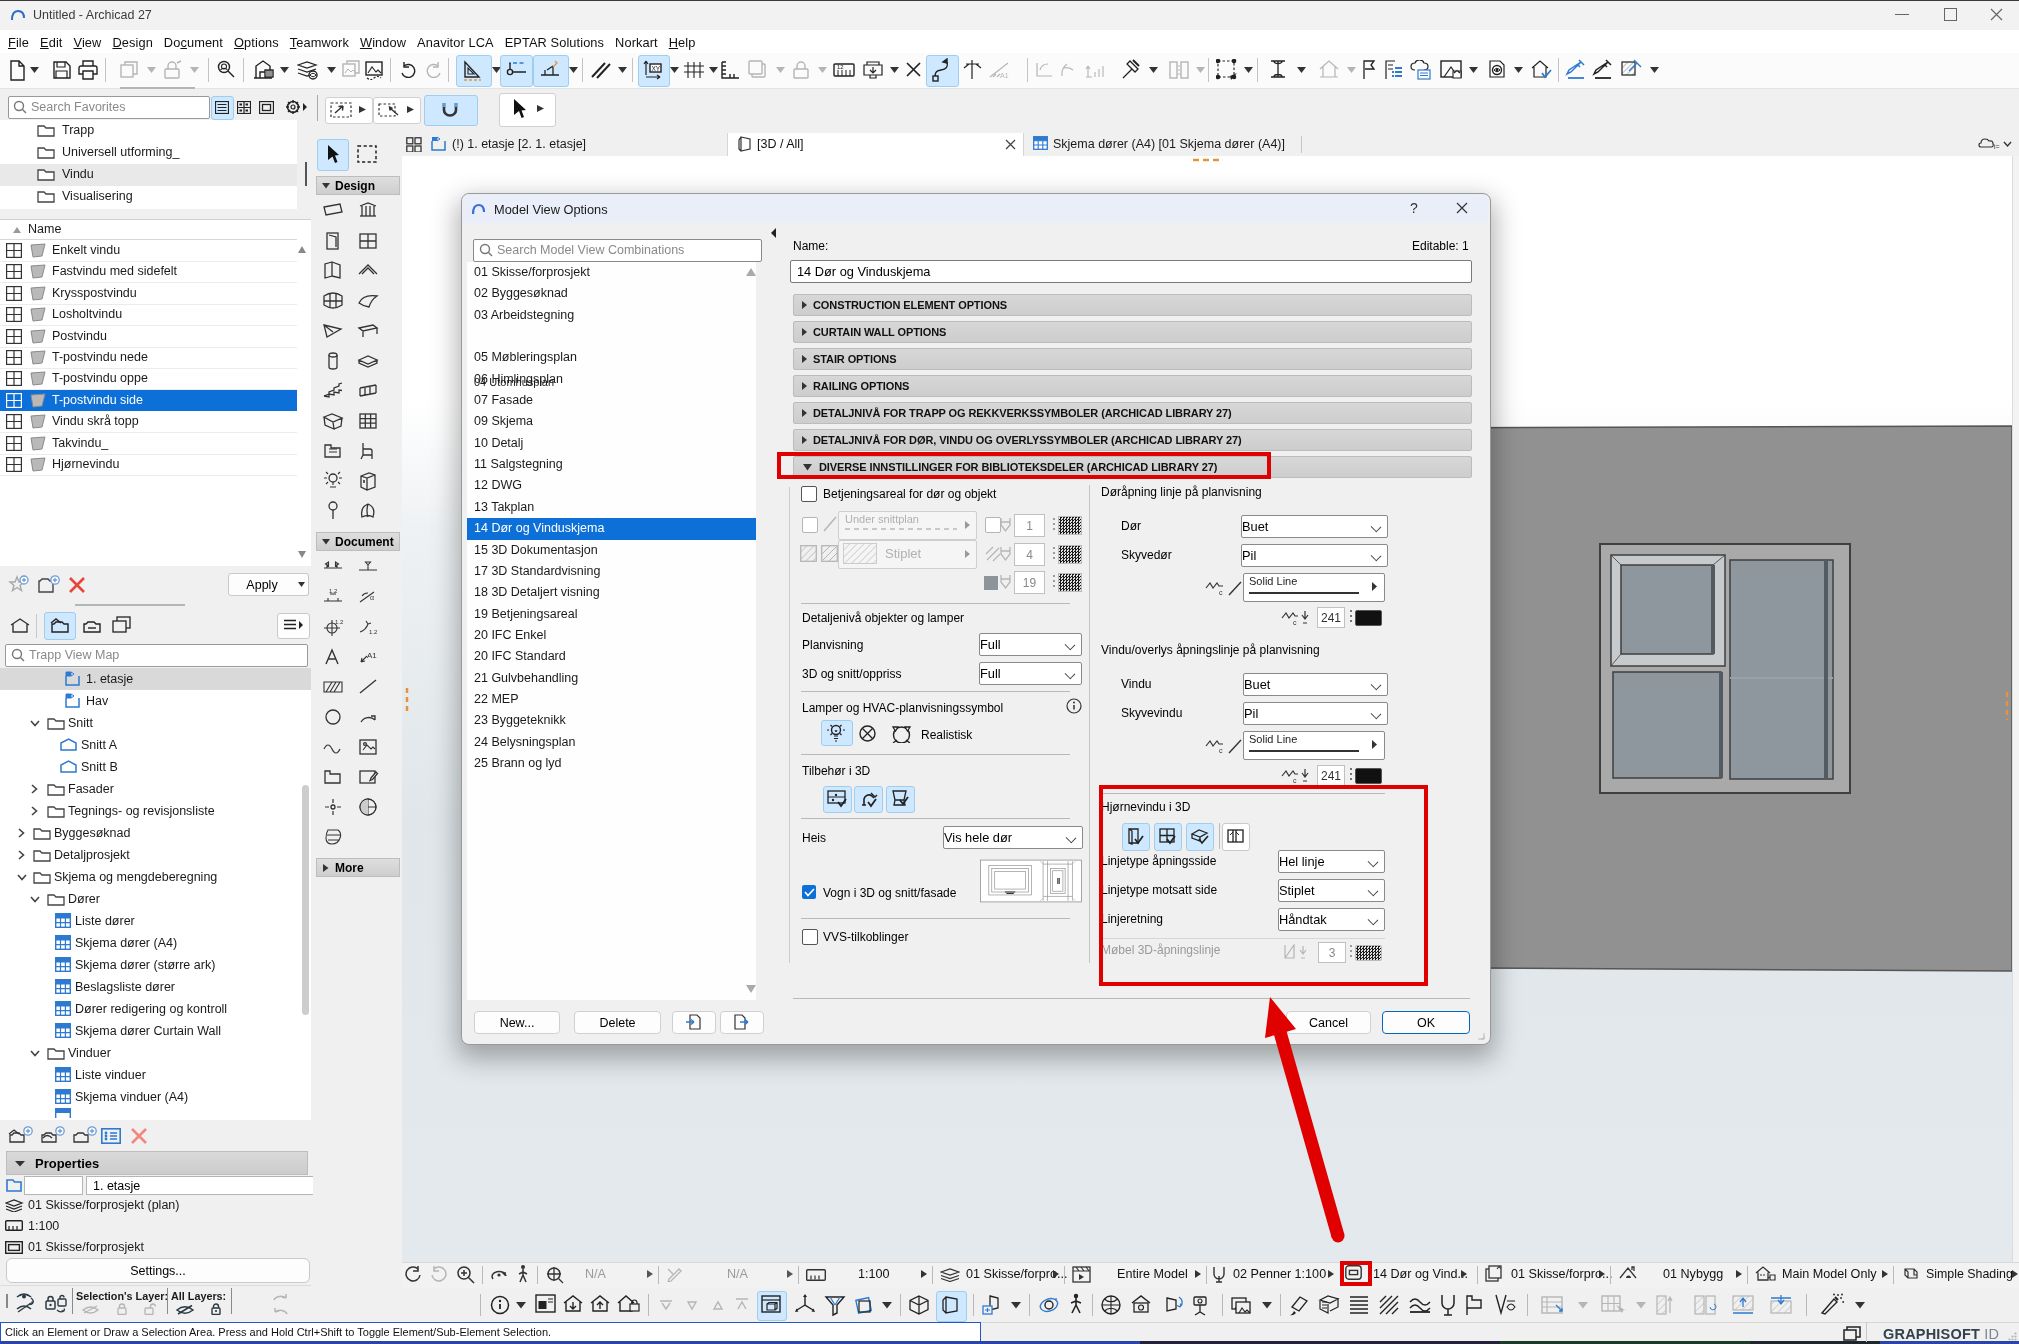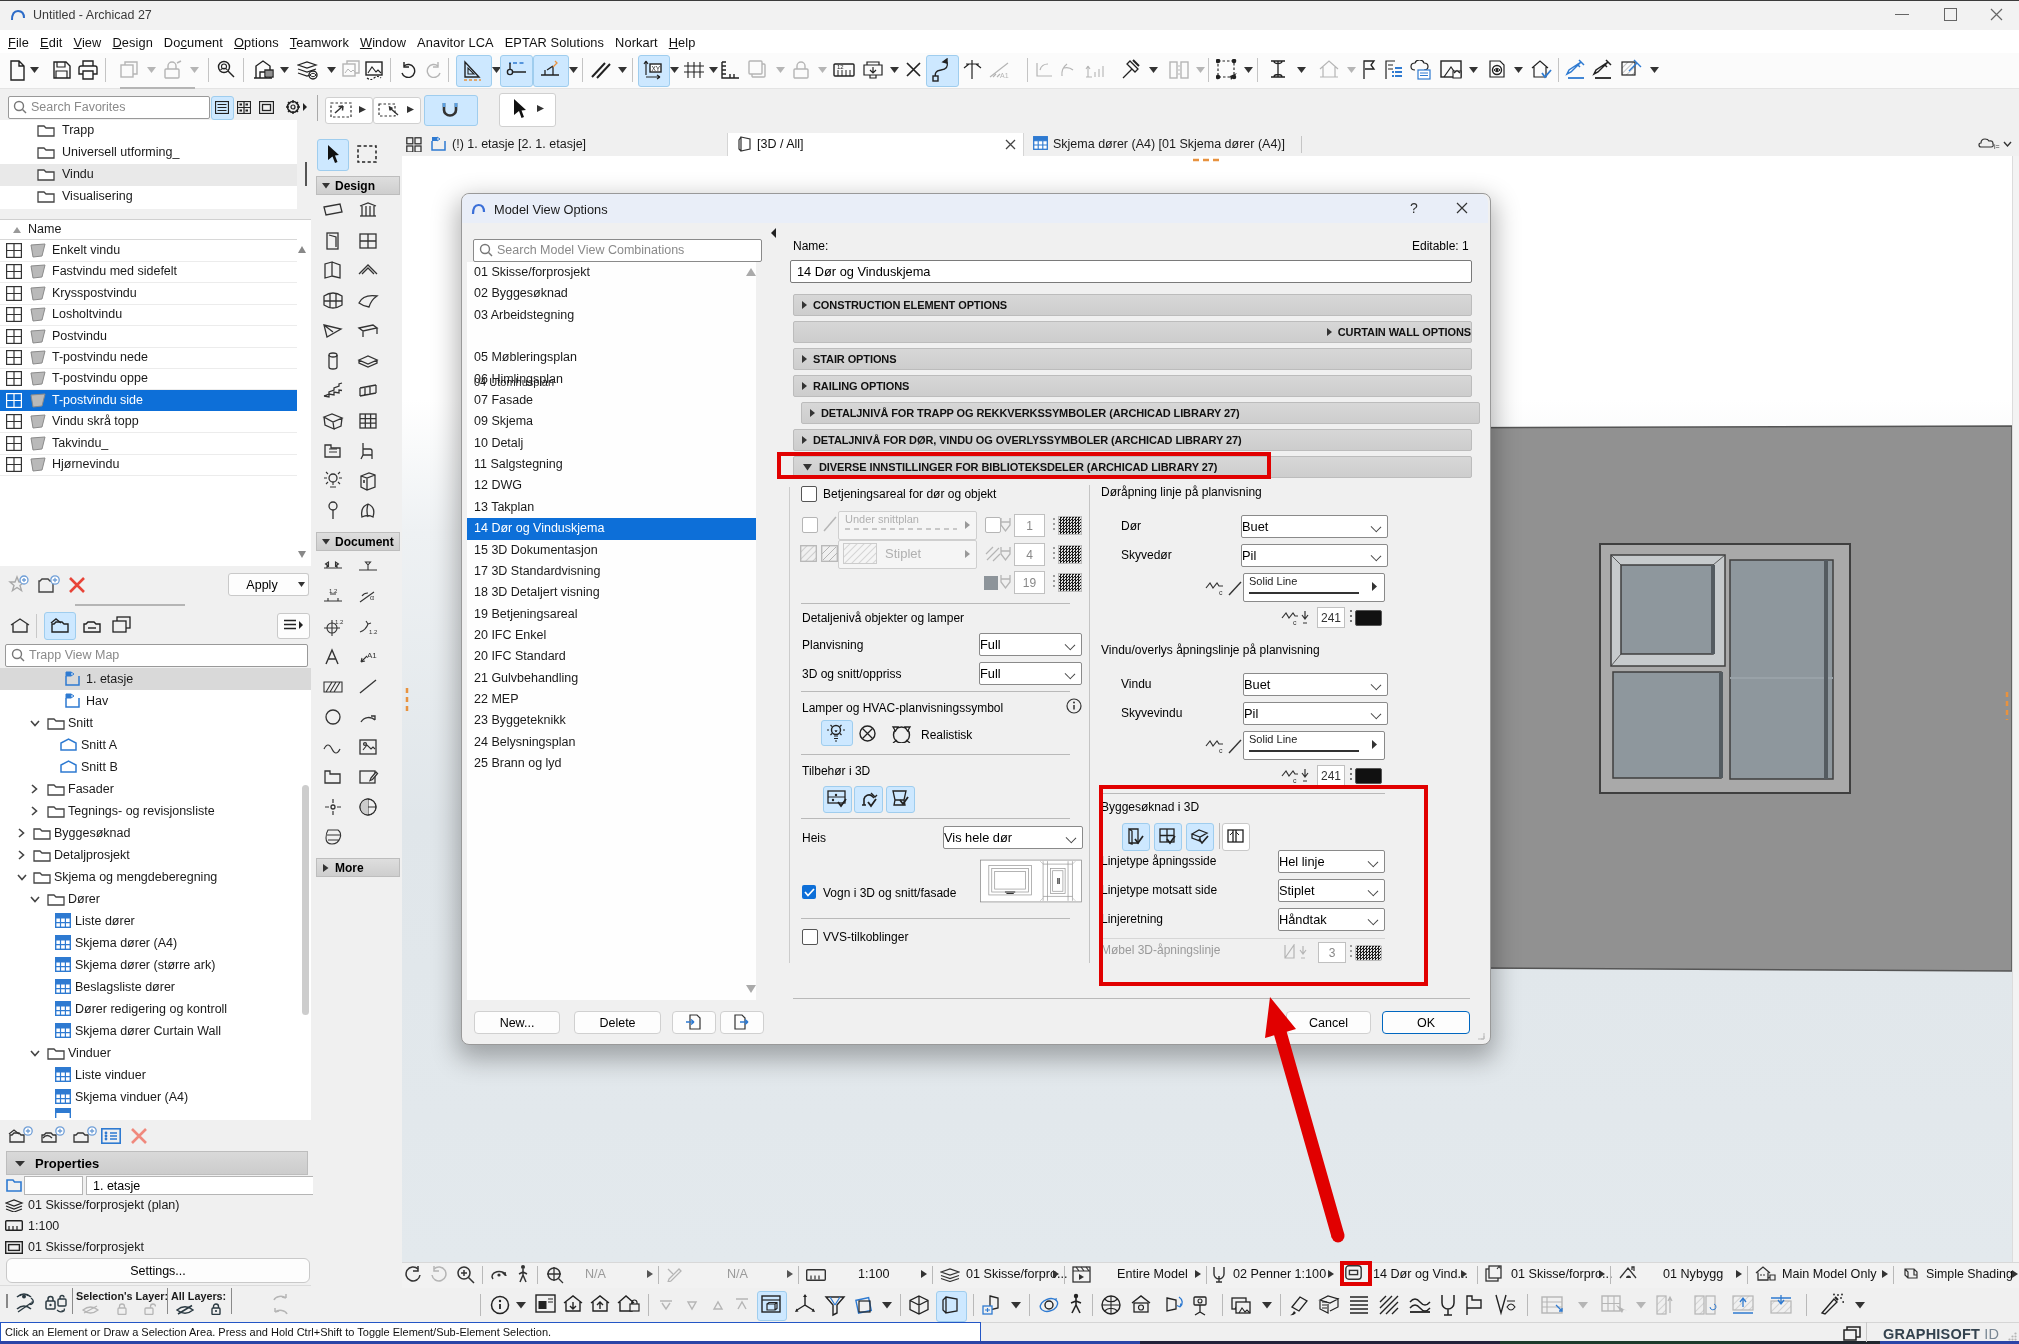--- a/index.html
+++ b/index.html
@@ -1079,24 +1079,24 @@
     <path d="M7 8 h8 M15 8 l-3 -2.5 M15 8 l-3 2.5" stroke="#2e7ad1" stroke-width="1.4" fill="none"></path>
   </svg>
 <svg class="ic" style="left:770px;top:227px" width="7" height="12">
     <path d="M6 1 L1 6 L6 11 z" fill="#222"></path>
   </svg>
 <div class="lbl" style="left:793px;top:239px;">Name:</div>
 <div class="lbl" style="left:1412px;top:239px;">Editable: 1</div>
 <div class="abs" style="left:790px;top:260px;width:680px;height:21px;background:#fff;border:1px solid #7a7a7a;border-radius:2px;"></div>
 <div class="lbl" style="left:797px;top:264px;font-size:12.8px;">14 Dør og Vinduskjema</div>
 <div class="acc" style="top:294px;"><span class="tri"></span>CONSTRUCTION ELEMENT OPTIONS</div>
-<div class="acc" style="top:321px;justify-content:flex-end;"><span class="tri"></span>CURTAIN WALL OPTIONS</div>
+<div class="acc" style="top:321px;"><span class="tri"></span>CURTAIN WALL OPTIONS</div>
 <div class="acc" style="top:348px;"><span class="tri"></span>STAIR OPTIONS</div>
 <div class="acc" style="top:375px;"><span class="tri"></span>RAILING OPTIONS</div>
-<div class="acc" style="top:402px;margin-left:8px;"><span class="tri"></span>DETALJNIVÅ FOR TRAPP OG REKKVERKSSYMBOLER (ARCHICAD LIBRARY 27)</div>
+<div class="acc" style="top:402px;"><span class="tri"></span>DETALJNIVÅ FOR TRAPP OG REKKVERKSSYMBOLER (ARCHICAD LIBRARY 27)</div>
 <div class="acc" style="top:429px;"><span class="tri"></span>DETALJNIVÅ FOR DØR, VINDU OG OVERLYSSYMBOLER (ARCHICAD LIBRARY 27)</div>
 <div class="acc" style="top:456px;"><svg width="9" height="7" style="margin:0 7px 0 9px">
       <path d="M0 0 h9 L4.5 6.5z" fill="#333"></path>
     </svg>DIVERSE INNSTILLINGER FOR BIBLIOTEKSDELER (ARCHICAD LIBRARY 27)</div>
 <div class="cb" style="left:801px;top:486px;"></div>
 <div class="lbl" style="left:823px;top:487px;">Betjeningsareal for dør og objekt</div>
 <div class="cb dis" style="left:802px;top:517px;"></div>
 <svg class="ic" style="left:822px;top:515px" width="16" height="18">
     <path d="M14 2 L2 16" stroke="#b5b5b5" stroke-width="1.5"></path>
   </svg>
@@ -1286,21 +1286,21 @@
     <path d="M1 9 l4-5 3 5 4-5 2 3 h3" fill="none" stroke="#333" stroke-width="1.2"></path>
     <text x="12" y="16" font-size="7" fill="#333">c</text>
     <path d="M24 2 v8 M21 6 l3 4 3-4 M22 14 h4" stroke="#333" stroke-width="1.2" fill="none"></path>
   </svg>
 <div class="penbox" style="left:1317px;top:765px;width:26px;height:19px;color:#333;">241</div>
 <svg class="ic" style="left:1349px;top:767px" width="4" height="15">
     <path d="M2 1 v2 M2 6 v2 M2 11 v2" stroke="#555" stroke-width="1.6"></path>
   </svg>
 <div class="abs" style="left:1355px;top:768px;width:25px;height:14px;background:#111;border:1px solid #555;border-radius:2px;"></div>
 <div class="abs" style="left:1100px;top:793px;width:285px;height:1px;background:#b9b9b9;"></div>
-<div class="lbl" style="left:1101px;top:800px;">Byggesøknad i 3D</div>
+<div class="lbl" style="left:1101px;top:800px;">Hjørnevindu i 3D</div>
 <div class="abs hl" style="left:1122px;top:823px;width:26px;height:26px;"></div>
 <svg class="ic" style="left:1126px;top:827px" width="19" height="18" fill="none" stroke="#222" stroke-width="1.3">
     <path d="M3 2 h9 v14 h-9 z M3 2 l3 2 v13 l-3 -1 z"></path>
     <path d="M9 12 l3 4 5 -7" stroke-width="1.7"></path>
   </svg>
 <div class="abs hl" style="left:1154px;top:823px;width:26px;height:26px;"></div>
 <svg class="ic" style="left:1158px;top:827px" width="19" height="18" fill="none" stroke="#222" stroke-width="1.3">
     <rect x="2" y="2" width="14" height="13"></rect>
     <path d="M9 2 v13 M2 8.5 h14"></path>
     <path d="M9 12 l3 4 5 -7" stroke-width="1.7"></path>

